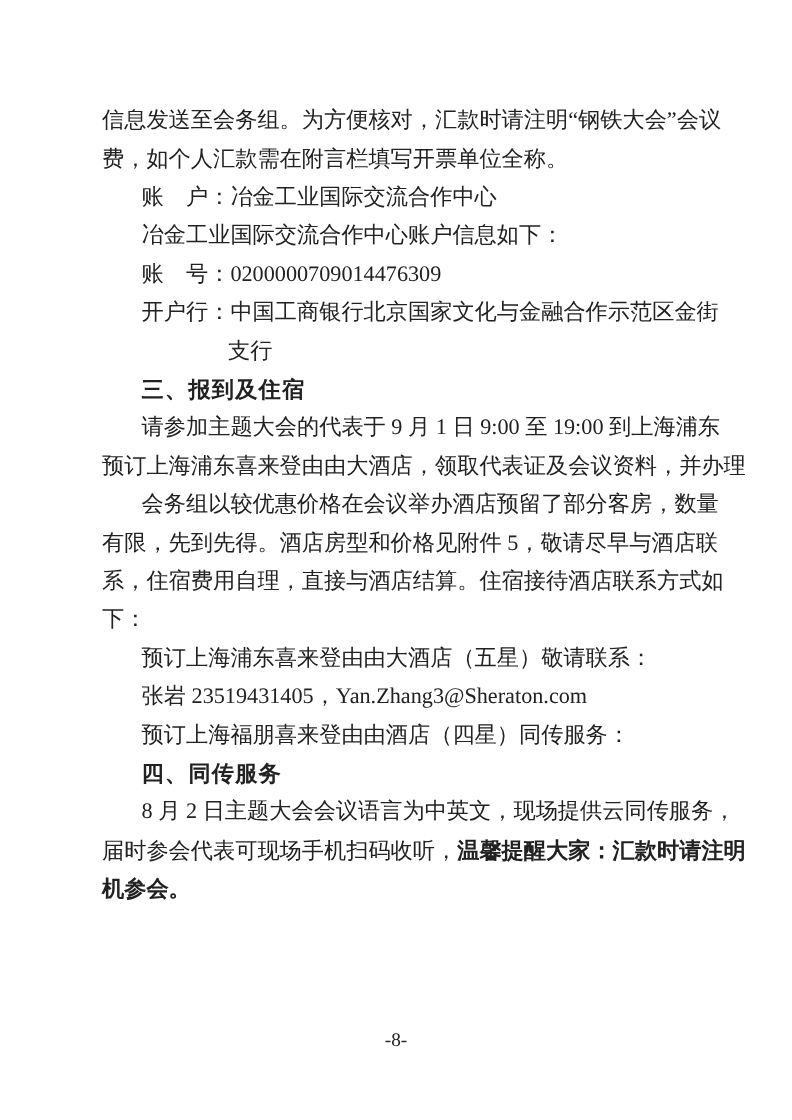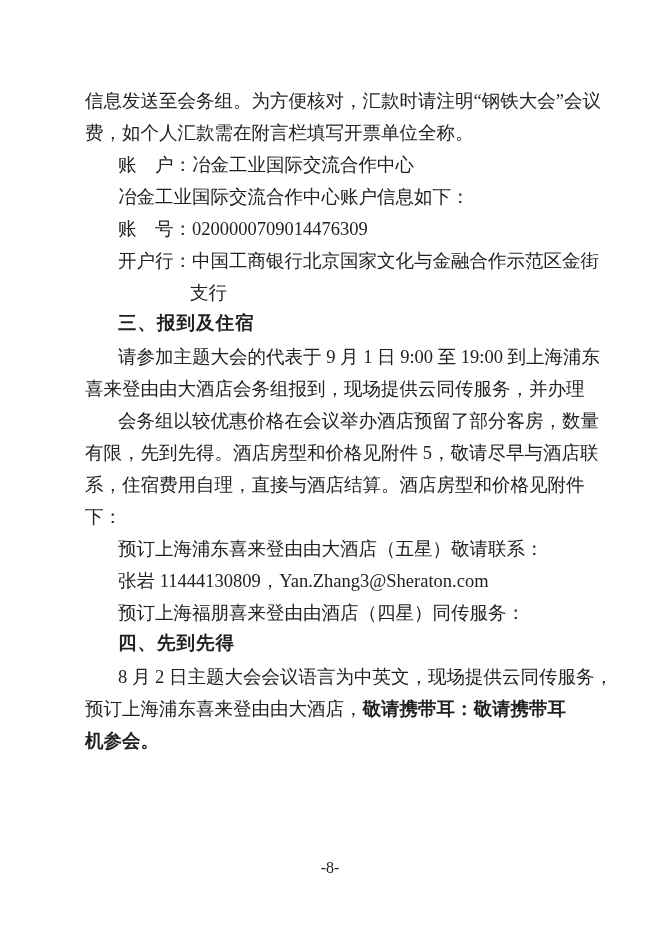--- a/index.html
+++ b/index.html
@@ -25,21 +25,21 @@
     line-height: 32px;
   }
   .line {
     white-space: pre;
     height: 32px;
     overflow: visible;
   }
   .indent { padding-left: 33px; }
   .hang   { padding-left: 105px; }
   .head {
-    font-family: Liberation Mono, monospace;
+    font-family: Liberation Sans, sans-serif;
     font-weight: bold;
     letter-spacing: 1px;
   }
   .bold-run {
     font-family: "Liberation Sans", "DejaVu Sans", sans-serif;
     font-weight: bold;
   }
   .footer {
     position: absolute;
     left: 0;
@@ -61,31 +61,31 @@
     <div class="line">费，如个人汇款需在附言栏填写开票单位全称。</div>
     <div class="line indent">账　户：冶金工业国际交流合作中心</div>
     <div class="line indent">冶金工业国际交流合作中心账户信息如下：</div>
     <div class="line indent">账　号：0200000709014476309</div>
     <div class="line indent">开户行：中国工商银行北京国家文化与金融合作示范区金街</div>
     <div class="line hang">支行</div>
 
     <div class="line indent head">三、报到及住宿</div>
 
     <div class="line indent">请参加主题大会的代表于 9 月 1 日 9:00 至 19:00 到上海浦东</div>
-    <div class="line">喜来登由由大酒店会务组报到，现场提供云同传服务，并办理</div>
+    <div class="line">预订上海浦东喜来登由由大酒店，领取代表证及会议资料，并办理</div>
     <div class="line indent">会务组以较优惠价格在会议举办酒店预留了部分客房，数量</div>
     <div class="line">有限，先到先得。酒店房型和价格见附件 5，敬请尽早与酒店联</div>
-    <div class="line">系，住宿费用自理，直接与酒店结算。酒店房型和价格见附件</div>
+    <div class="line">系，住宿费用自理，直接与酒店结算。住宿接待酒店联系方式如</div>
     <div class="line">下：</div>
     <div class="line indent">预订上海浦东喜来登由由大酒店（五星）敬请联系：</div>
-    <div class="line indent">张岩 11444130809，Yan.Zhang3@Sheraton.com</div>
+    <div class="line indent">张岩 23519431405，Yan.Zhang3@Sheraton.com</div>
     <div class="line indent">预订上海福朋喜来登由由酒店（四星）同传服务：</div>
 
-    <div class="line indent head">四、先到先得</div>
+    <div class="line indent head">四、同传服务</div>
 
     <div class="line indent">8 月 2 日主题大会会议语言为中英文，现场提供云同传服务，</div>
-    <div class="line"><span>预订上海浦东喜来登由由大酒店，</span><span class="bold-run">敬请携带耳：敬请携带耳</span></div>
+    <div class="line"><span>届时参会代表可现场手机扫码收听，</span><span class="bold-run">温馨提醒大家：汇款时请注明</span></div>
     <div class="line bold-run">机参会。</div>
 
   </div>
 
   <div class="footer">-8-</div>
 </div>
 
 </body></html>

